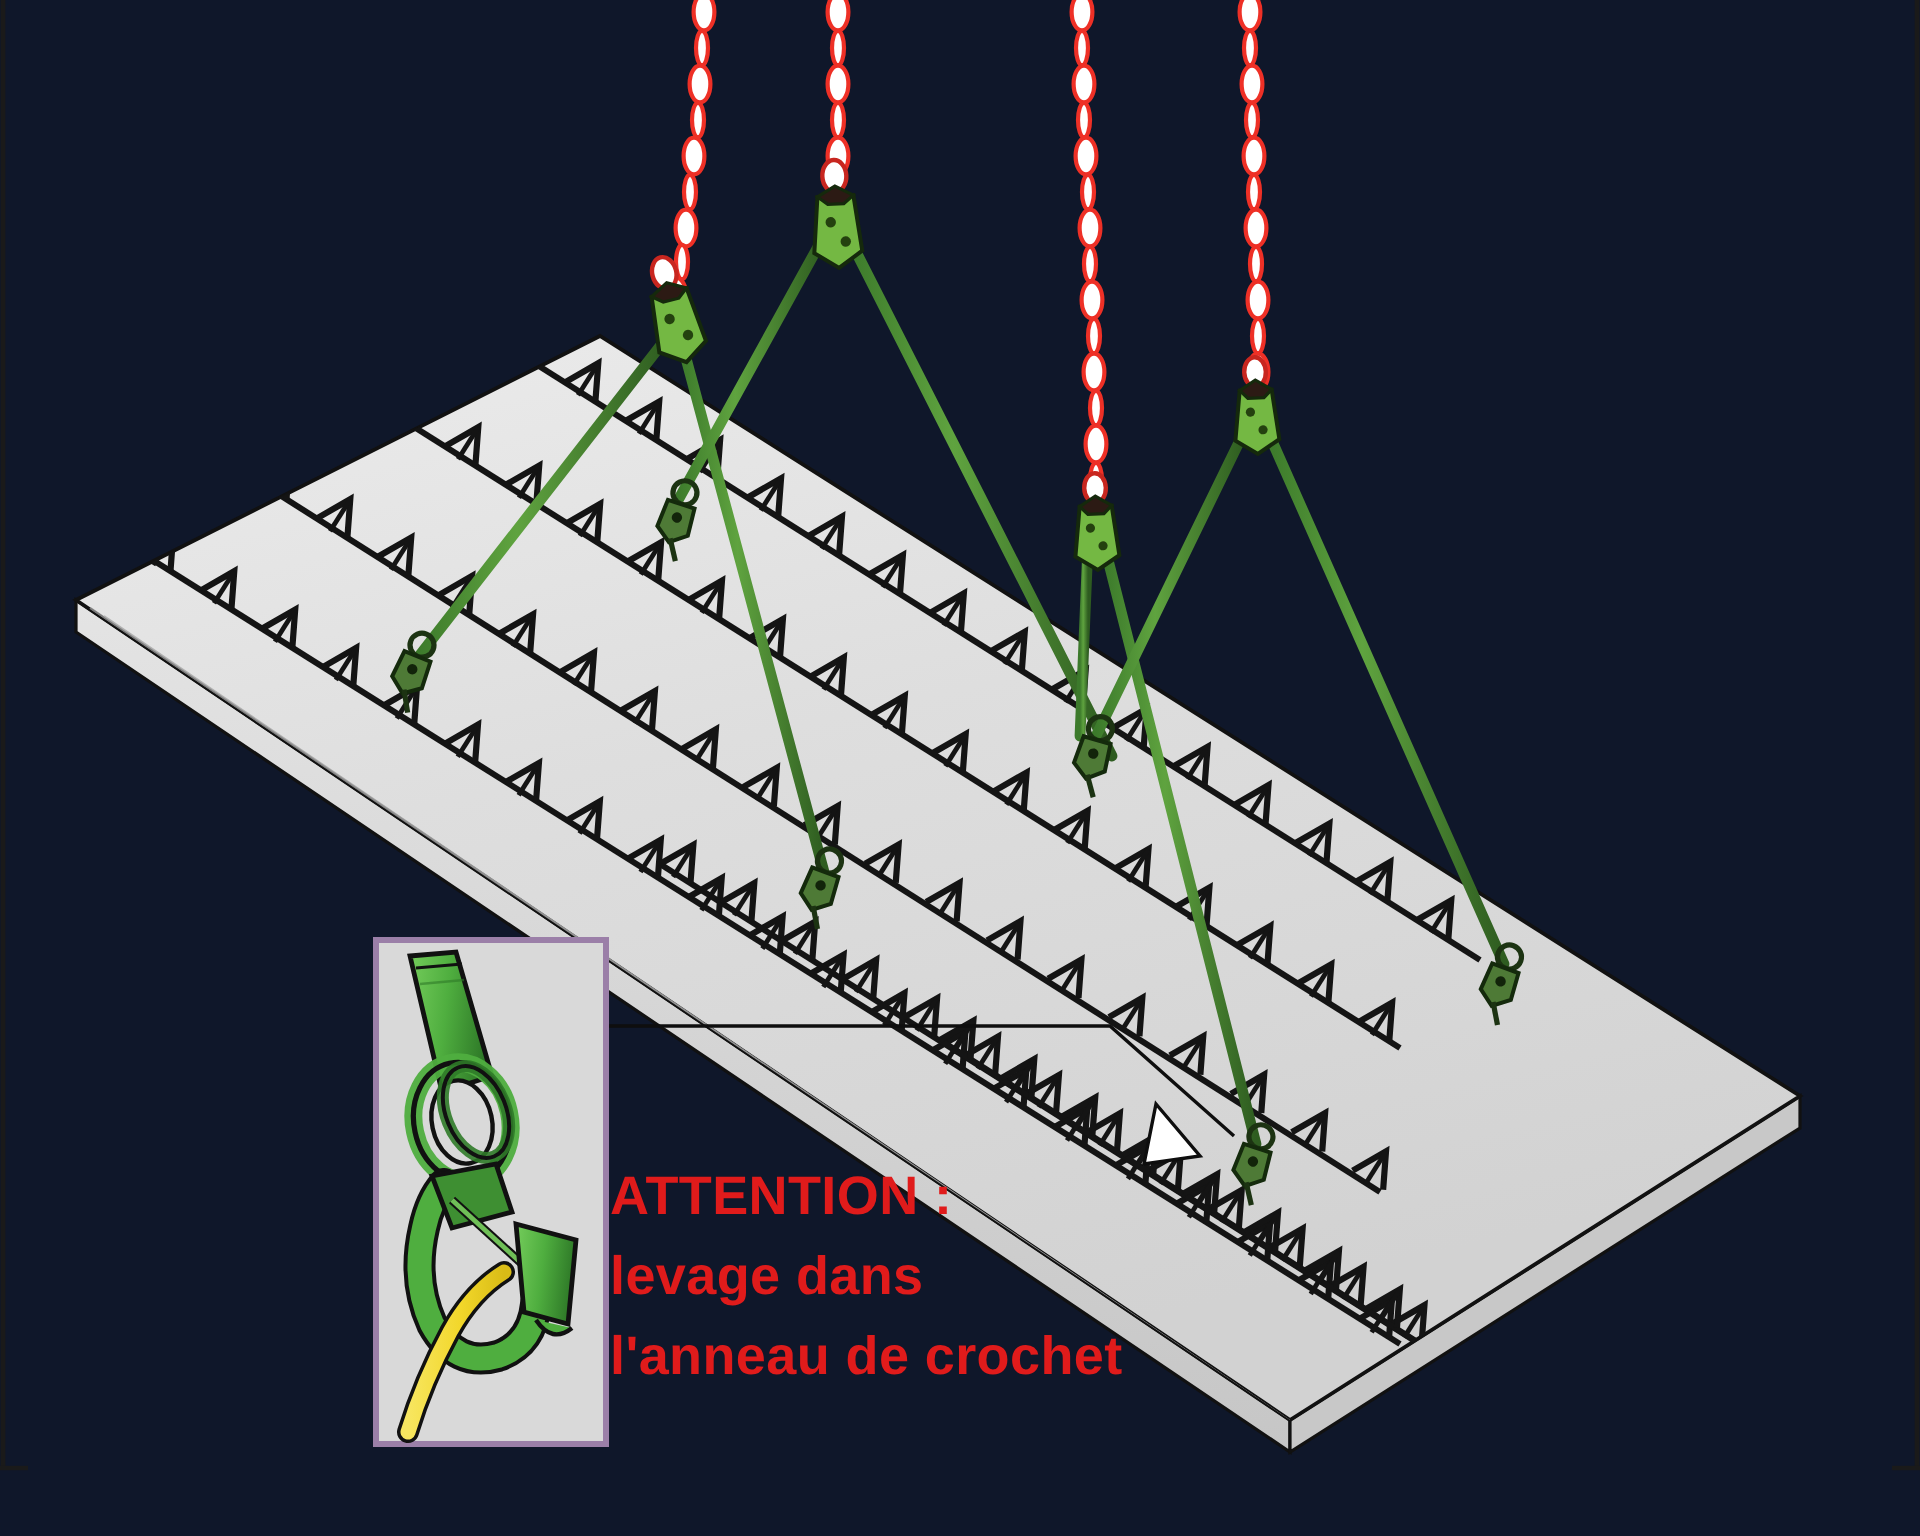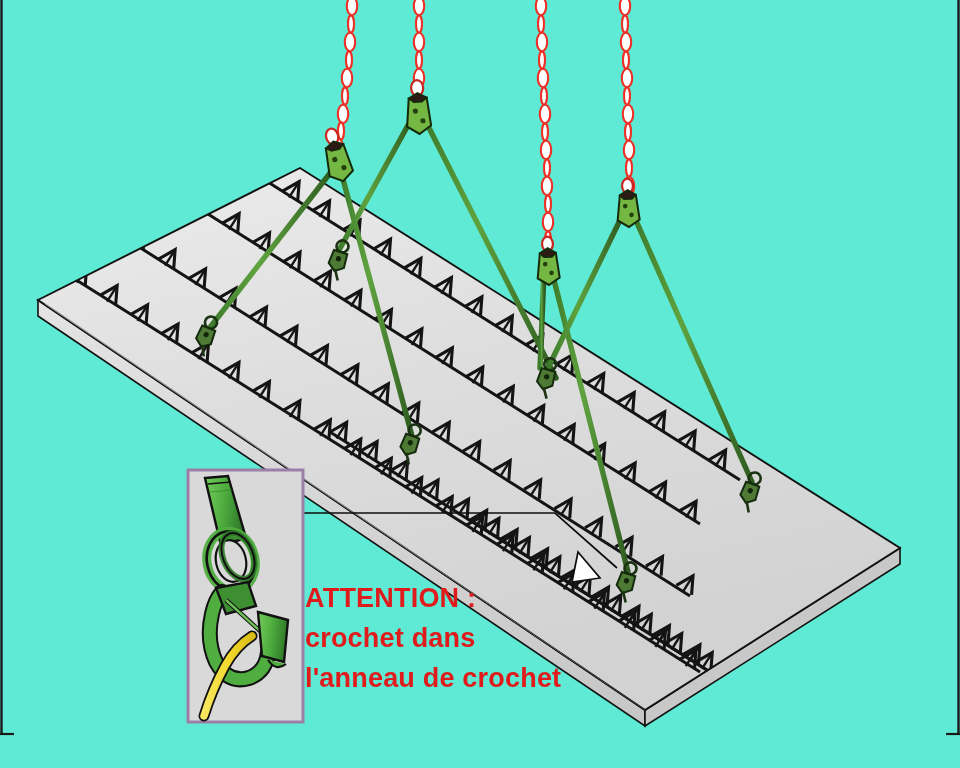--- a/index.html
+++ b/index.html
@@ -7,21 +7,21 @@
     padding: 0;
     background: #ffffff;
   }
   body {
     font-family: "Liberation Sans", sans-serif;
   }
   #slide {
     position: relative;
     width: 960px;
     height: 768px;
-    background: #5eead4;
+    background: #0f172a;
     overflow: hidden;
   }
   #figure-svg {
     position: absolute;
     left: 0;
     top: 0;
     width: 960px;
     height: 768px;
   }
   .warning-block {
@@ -430,17 +430,17 @@
     <g>
       <line x1="1.5" y1="0" x2="1.5" y2="735" stroke="#1A1A1A" stroke-width="2.4"></line>
       <line x1="958.5" y1="0" x2="958.5" y2="735" stroke="#1A1A1A" stroke-width="2.4"></line>
       <line x1="0" y1="734" x2="14" y2="734" stroke="#1A1A1A" stroke-width="2.2"></line>
       <line x1="946" y1="734" x2="960" y2="734" stroke="#1A1A1A" stroke-width="2.2"></line>
     </g>
   </svg>
 
   <div class="warning-block">
     <div class="warning-line">ATTENTION :</div>
-    <div class="warning-line">crochet dans</div>
+    <div class="warning-line">levage dans</div>
     <div class="warning-line">l'anneau de crochet</div>
   </div>
 
 </div>
 
 </body></html>

